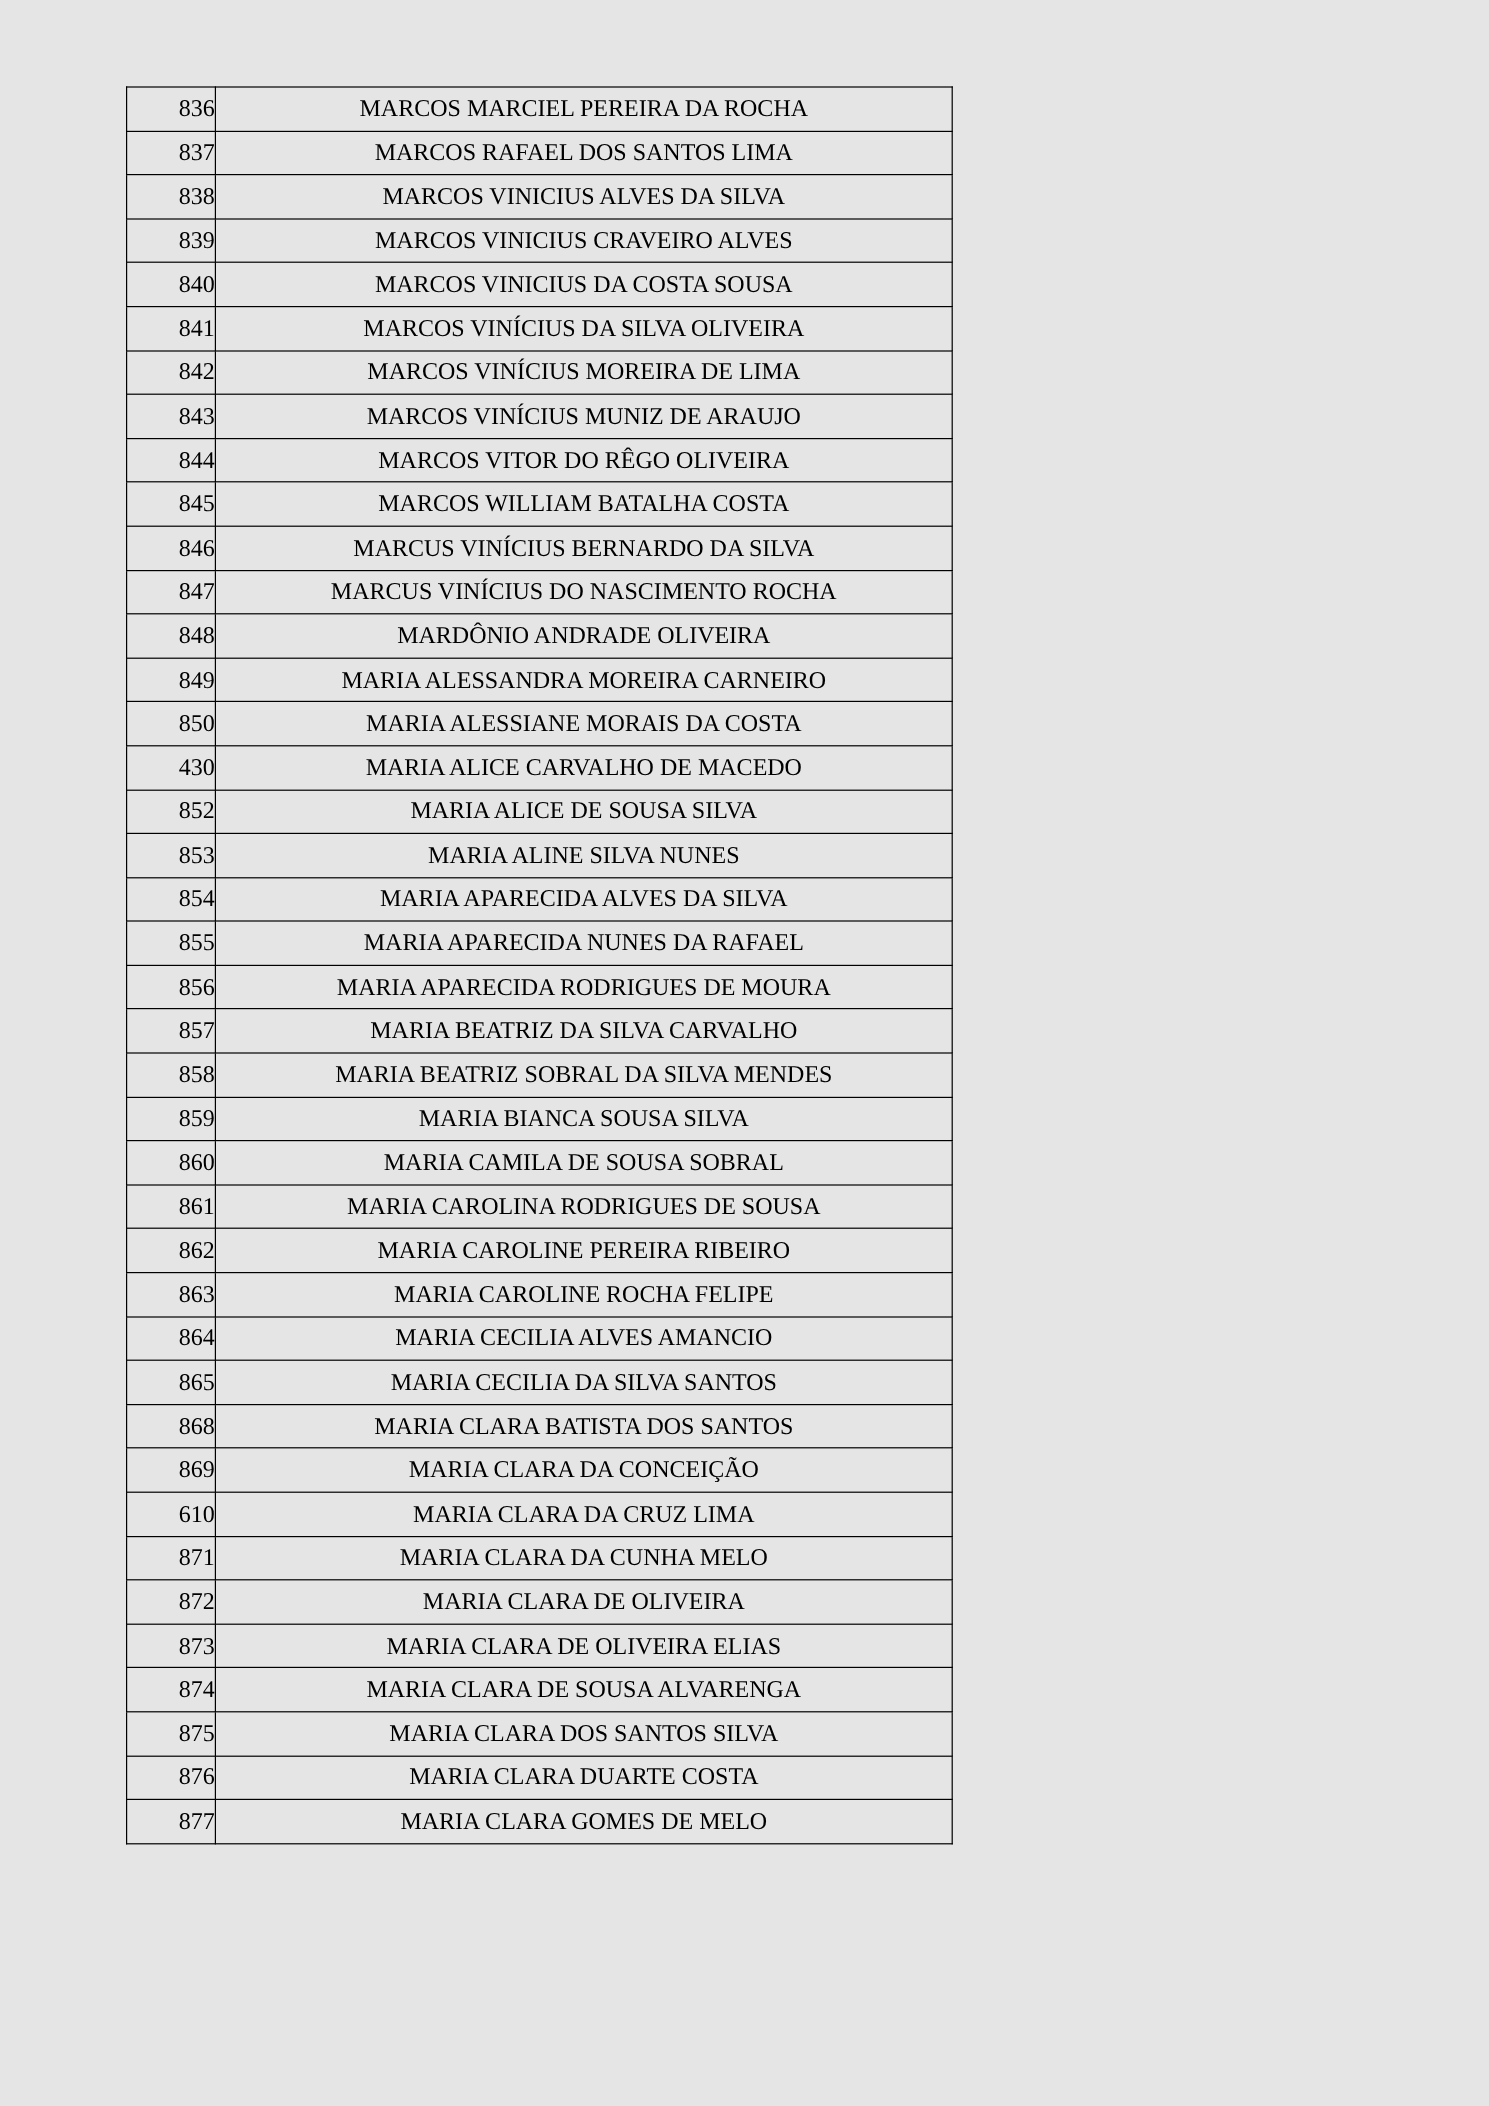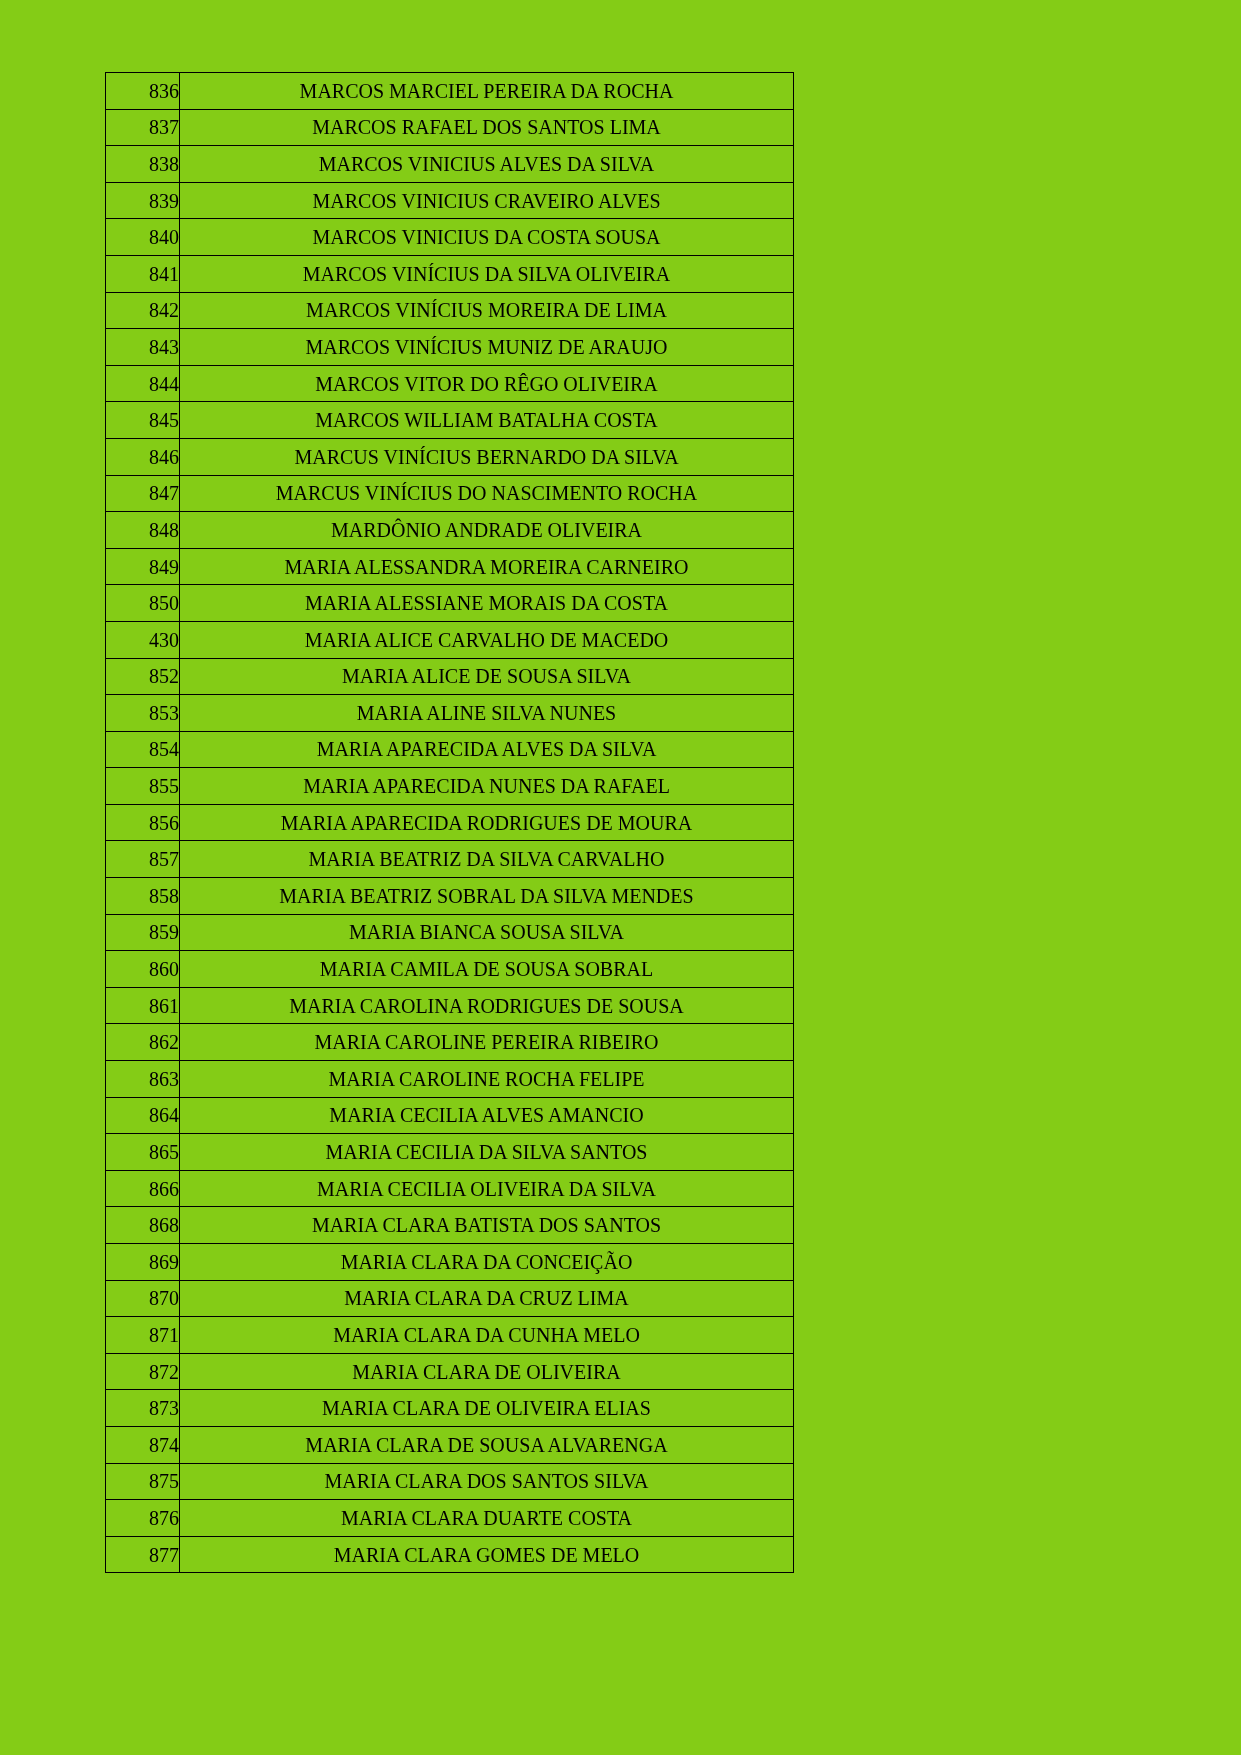--- a/index.html
+++ b/index.html
@@ -4,21 +4,21 @@
 <style>
   html, body {
     margin: 0;
     padding: 0;
     background: #ffffff;
   }
   .page {
     position: relative;
     width: 1241px;
     height: 1755px;
-    background: #84cc16;
+    background: #e5e5e5;
     font-family: "Liberation Serif", "DejaVu Serif", serif;
     color: #000000;
     overflow: hidden;
   }
   table.roster {
     position: absolute;
     left: 105px;
     top: 72px;
     width: 688px;
     border-collapse: collapse;
@@ -169,33 +169,29 @@
   </tr>
         <tr>
     <td class="num">864</td>
     <td class="name">MARIA CECILIA ALVES AMANCIO</td>
   </tr>
         <tr>
     <td class="num">865</td>
     <td class="name">MARIA CECILIA DA SILVA SANTOS</td>
   </tr>
         <tr>
-    <td class="num">866</td>
-    <td class="name">MARIA CECILIA OLIVEIRA DA SILVA</td>
-  </tr>
-        <tr>
     <td class="num">868</td>
     <td class="name">MARIA CLARA BATISTA DOS SANTOS</td>
   </tr>
         <tr>
     <td class="num">869</td>
     <td class="name">MARIA CLARA DA CONCEIÇÃO</td>
   </tr>
         <tr>
-    <td class="num">870</td>
+    <td class="num">610</td>
     <td class="name">MARIA CLARA DA CRUZ LIMA</td>
   </tr>
         <tr>
     <td class="num">871</td>
     <td class="name">MARIA CLARA DA CUNHA MELO</td>
   </tr>
         <tr>
     <td class="num">872</td>
     <td class="name">MARIA CLARA DE OLIVEIRA</td>
   </tr>

